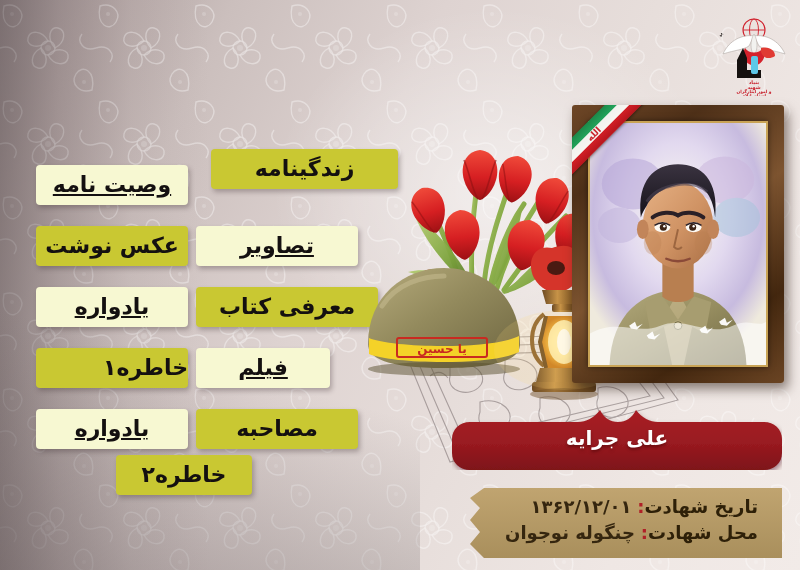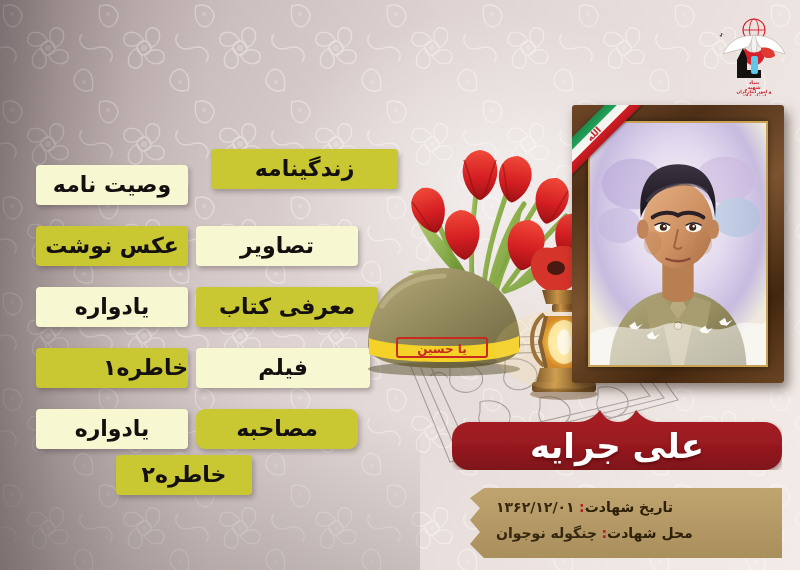--- a/index.html
+++ b/index.html
@@ -53,21 +53,21 @@
     border-radius:4px;
     text-align:center;
     font-size:22px;font-weight:700;
     color:#141010;
     letter-spacing:.5px;
     box-shadow:2px 3px 5px rgba(60,45,48,.33);
     white-space:nowrap;
     cursor:pointer;
     user-select:none;
   }
-  .btn.cream{background:#f7f8d2;}
+  .btn.cream{background:#f7f8d2;text-decoration:underline;}
   .btn.olive{background:#c9c832;}
 
   
   .art{position:absolute;left:352px;top:92px;width:300px;height:330px;pointer-events:none;}
   .art svg{width:100%;height:100%;overflow:visible;}
 
   .carpet{position:absolute;left:330px;top:330px;width:350px;height:140px;pointer-events:none;opacity:.85;}
   .carpet svg{width:100%;height:100%;}
 
   
@@ -96,31 +96,31 @@
     position:absolute;left:50%;top:50%;transform:translate(-50%,-50%);
     color:#c9252c;font-size:9px;font-weight:700;
   }
 
   
   .namewrap{position:absolute;left:452px;top:408px;width:330px;height:62px;}
   .namewrap svg{position:absolute;inset:0;width:100%;height:100%;}
   .namewrap .label{
     position:absolute;left:0;right:0;top:18px;
     text-align:center;color:#fff;
-    font-size:34px;font-weight:700;letter-spacing:1px;
+    font-size:20px;font-weight:700;letter-spacing:1px;
     text-shadow:0 2px 3px rgba(60,0,0,.5);
   }
 
   
   .infowrap{position:absolute;left:470px;top:488px;width:312px;height:70px;}
   .infowrap svg{position:absolute;inset:0;width:100%;height:100%;}
   .info-rows{position:absolute;left:26px;right:24px;top:6px;}
   .irow{
-    text-align:left;
-    font-size:14px;
+    text-align:right;
+    font-size:18px;
     line-height:26px;
     color:#3a2a12;
     white-space:nowrap;
     direction:rtl;
   }
   .irow .k{font-weight:700;color:#2e2008;}
   .irow .c{color:#b02028;font-weight:700;}
   .irow .v{color:#35260f;font-weight:600;}
 </style>
 </head>
@@ -207,23 +207,23 @@
     </div>
   </div>
 
   <div class="menu">
       <div class="btn olive" style="left: 196px; width: 187px; top: 149px; margin-left: 15px;"><span>زندگینامه</span></div>
       <div class="btn cream" style="left: 36px; width: 152px; top: 165px;"><span>وصیت نامه</span></div>
       <div class="btn cream" style="left: 196px; width: 162px; top: 226px;"><span>تصاویر</span></div>
       <div class="btn olive" style="left: 36px; width: 152px; top: 226px;"><span>عکس نوشت</span></div>
       <div class="btn olive" style="left: 196px; width: 182px; top: 287px;"><span>معرفی کتاب</span></div>
       <div class="btn cream" style="left: 36px; width: 152px; top: 287px;"><span>یادواره</span></div>
-      <div class="btn cream" style="left: 196px; width: 174px; top: 348px;"><span>فیلم</span></div>
+      <div class="btn cream" style="left: 196px; width: 134px; top: 348px;"><span>فیلم</span></div>
       <div class="btn olive" style="left: 36px; width: 152px; top: 348px; text-align: right;"><span>خاطره۱</span></div>
-      <div class="btn olive" style="left: 196px; width: 162px; top: 409px; border-radius: 9px;"><span>مصاحبه</span></div>
+      <div class="btn olive" style="left: 196px; width: 162px; top: 409px;"><span>مصاحبه</span></div>
       <div class="btn cream" style="left: 36px; width: 152px; top: 409px;"><span>یادواره</span></div>
       <div class="btn olive" style="left: 116px; width: 136px; top: 455px;"><span>خاطره۲</span></div>
     </div>
 
   <div class="carpet">
     <svg viewBox="0 0 350 140" preserveAspectRatio="none">
       <g fill="none" stroke="#8d8282" stroke-width="1.1" opacity=".8">
         <path d="M70 10 L300 4 L348 70 L120 132 Z"></path>
         <path d="M82 18 L292 12 L334 68 L126 120 Z"></path>
         <path d="M96 26 L284 20 L320 66 L134 110 Z"></path>

